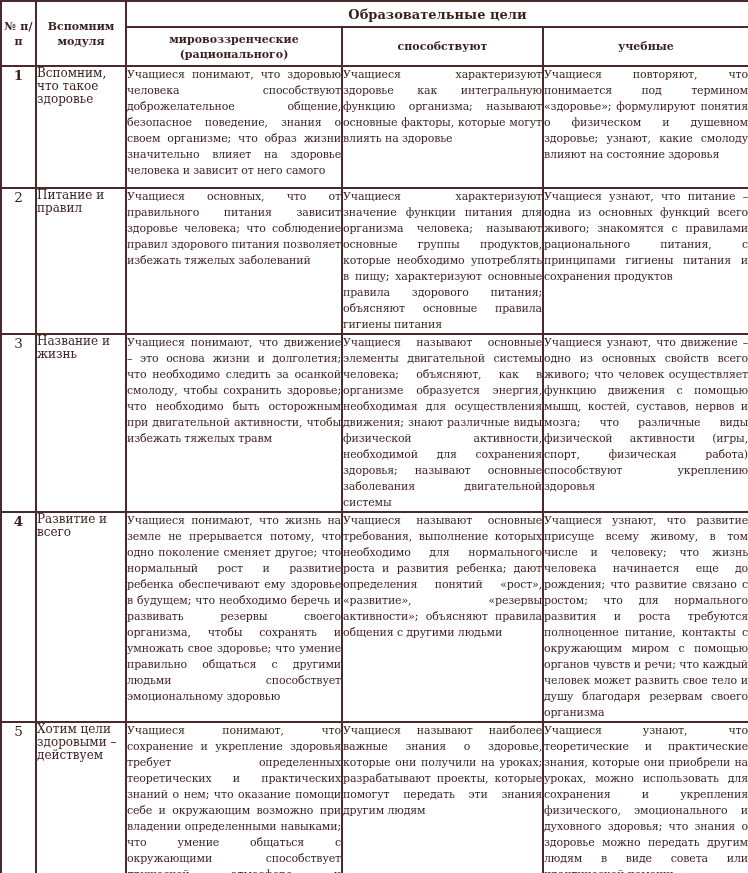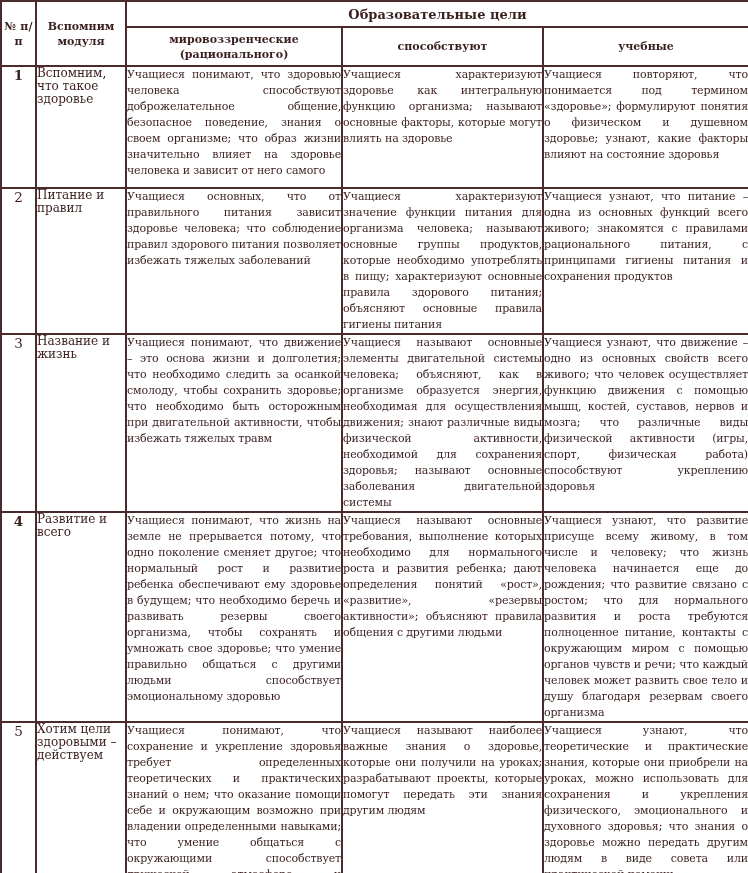--- a/index.html
+++ b/index.html
@@ -74,21 +74,21 @@
       <th class="hdr-sub">способствуют</th>
       <th class="hdr-sub">учебные</th>
     </tr>
   </thead>
   <tbody>
     <tr class="r1">
       <td class="num">1</td>
       <td class="module">Вспомним, что такое здоровье</td>
       <td class="goal">Учащиеся понимают, что здоровью человека способствуют доброжелательное общение, безопасное поведение, знания о своем организме; что образ жизни значительно влияет на здоровье человека и зависит от него самого</td>
       <td class="goal">Учащиеся характеризуют здоровье как интегральную функцию организма; называют основные факторы, которые могут влиять на здоровье</td>
-      <td class="goal">Учащиеся повторяют, что понимается под термином «здоровье»; формулируют понятия о физическом и душевном здоровье; узнают, какие факторы влияют на состояние здоровья</td>
+      <td class="goal">Учащиеся повторяют, что понимается под термином «здоровье»; формулируют понятия о физическом и душевном здоровье; узнают, какие смолоду влияют на состояние здоровья</td>
     </tr>
     <tr class="r2">
       <td class="num light">2</td>
       <td class="module">Питание и правил</td>
       <td class="goal">Учащиеся основных, что от правильного питания зависит здоровье человека; что соблюдение правил здорового питания позволяет избежать тяжелых заболеваний</td>
       <td class="goal">Учащиеся характеризуют значение функции питания для организма человека; называют основные группы продуктов, которые необходимо употреблять в пищу; характеризуют основные правила здорового питания; объясняют основные правила гигиены питания</td>
       <td class="goal">Учащиеся узнают, что питание – одна из основных функций всего живого; знакомятся с правилами рационального питания, с принципами гигиены питания и сохранения продуктов</td>
     </tr>
     <tr class="r3">
       <td class="num light">3</td>

